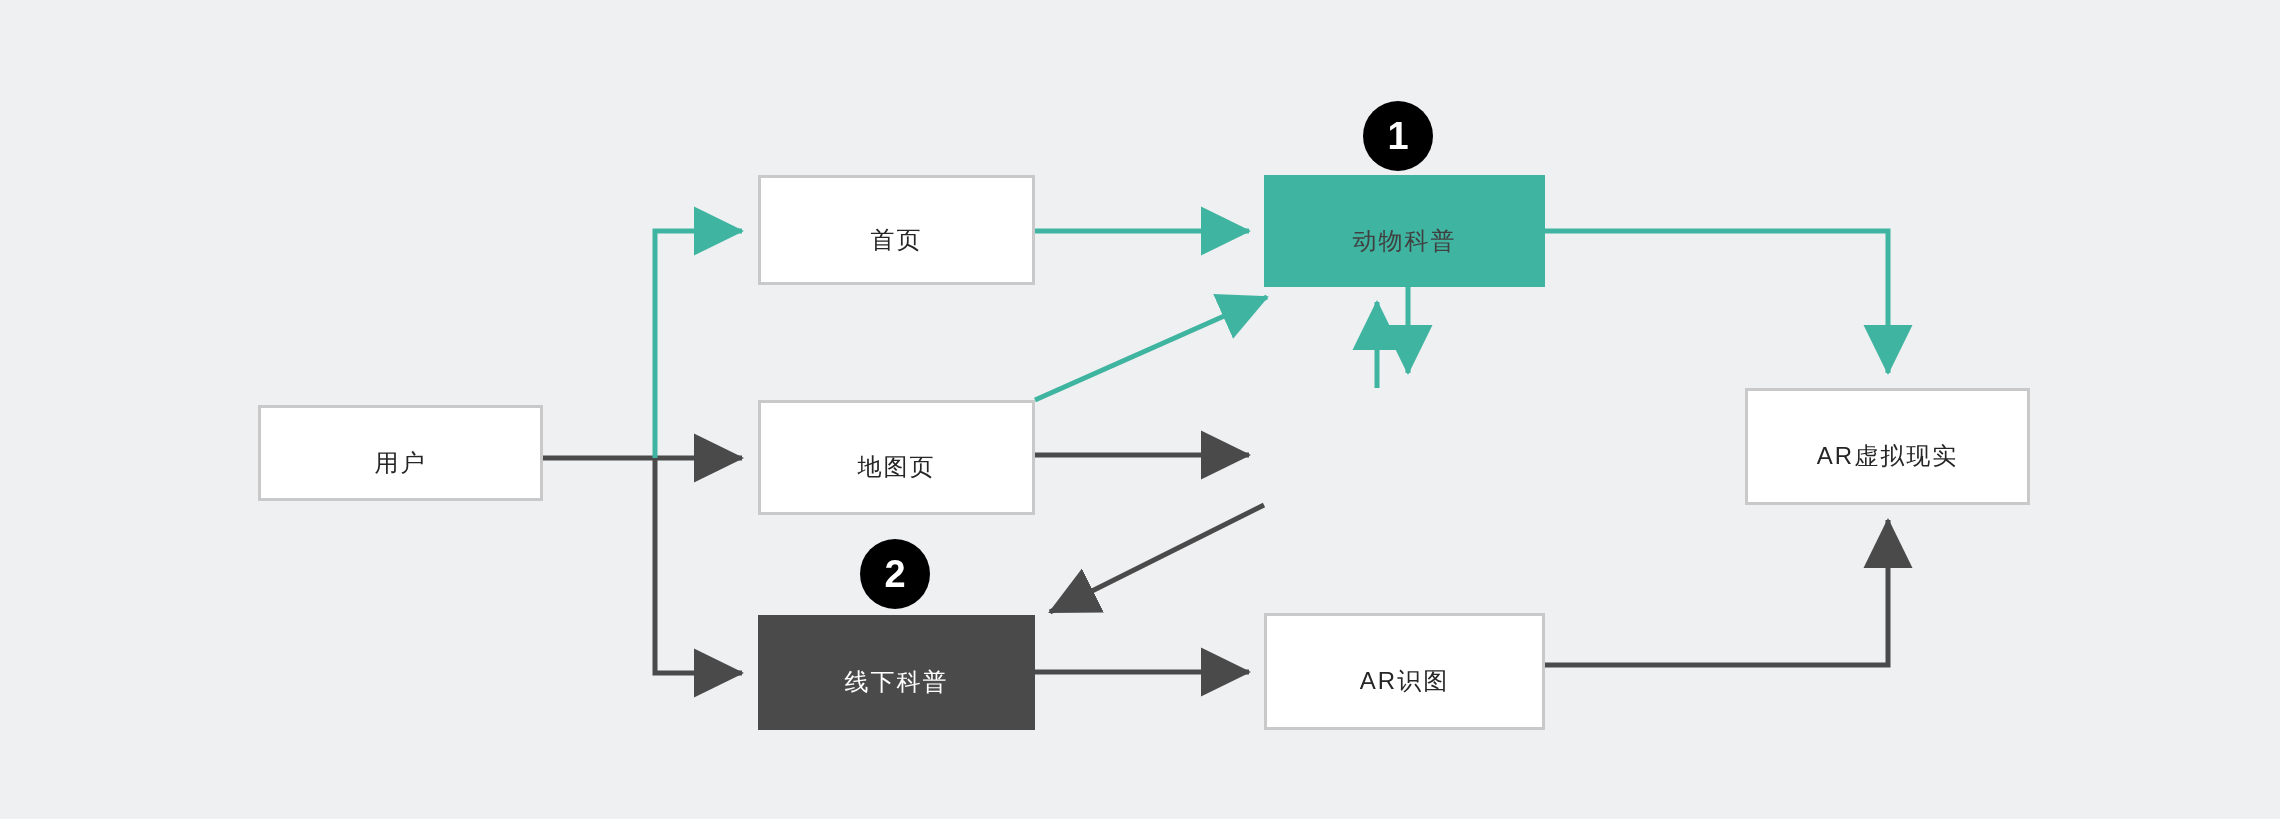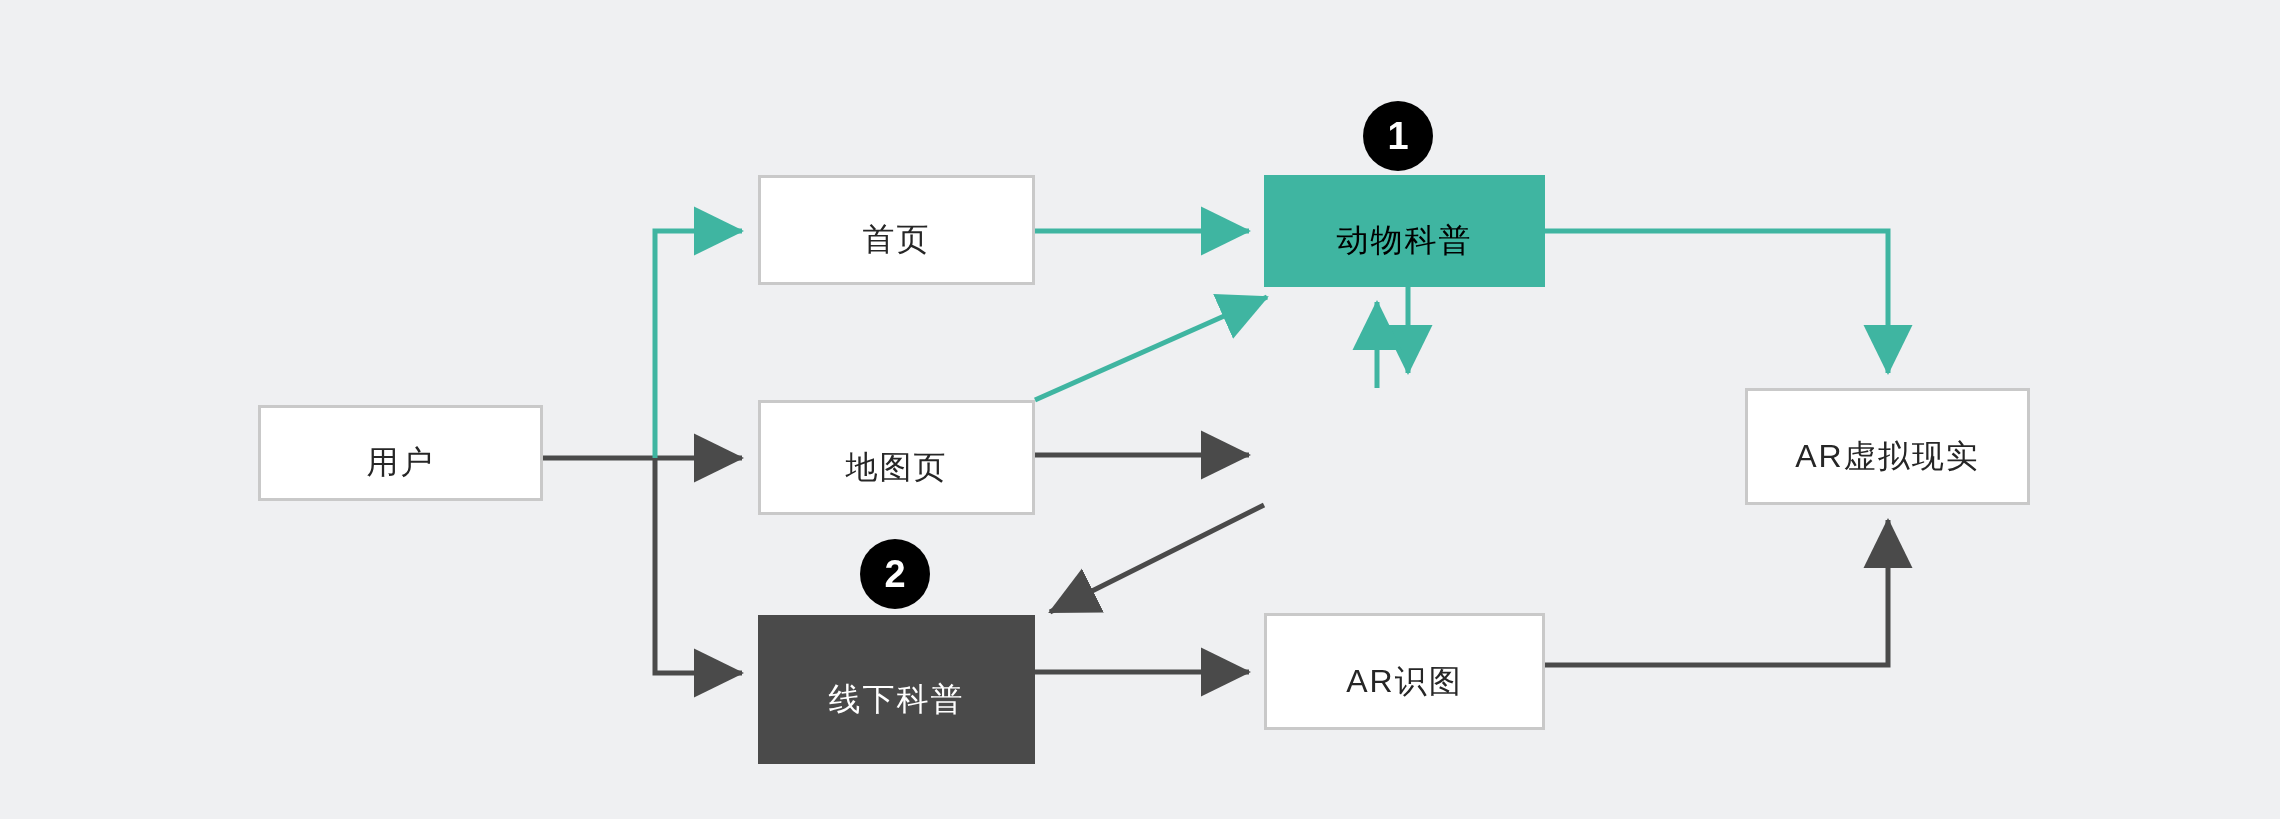--- a/index.html
+++ b/index.html
@@ -37,29 +37,29 @@
     line-height: 1.1;
   }
   .node-plain {
     background: #ffffff;
     border: 3px solid #c9c9c9;
     color: #262626;
   }
   .node-accent {
     background: #3fb5a1;
     border: none;
-    color: #000000;
+    color: #404040;
   }
   .node-dark {
     background: #4a4a4a;
     border: none;
     color: #ffffff;
   }
   .node-label {
-    font-size: 32px;
+    font-size: 24px;
     letter-spacing: 2px;
     white-space: nowrap;
     margin-top: 20px;
   }
   .badge {
     position: absolute;
     width: 70px;
     height: 70px;
     border-radius: 50%;
     background: #000000;
@@ -119,21 +119,21 @@
   </div>
 
   <div class="node node-plain" style="left:758px; top:175px; width:277px; height:110px;">
     <span class="node-label">首页</span>
   </div>
 
   <div class="node node-plain" style="left:758px; top:400px; width:277px; height:115px;font-family:Liberation Serif, serif;">
     <span class="node-label">地图页</span>
   </div>
 
-  <div class="node node-dark" style="left:758px; top:615px; width:277px; height:149px;">
+  <div class="node node-dark" style="left:758px; top:615px; width:277px; height:115px;">
     <span class="node-label">线下科普</span>
   </div>
 
   <div class="node node-accent" style="left:1264px; top:175px; width:281px; height:112px;">
     <span class="node-label">动物科普</span>
   </div>
 
 
   <div class="node node-plain" style="left:1264px; top:613px; width:281px; height:117px;">
     <span class="node-label">AR识图</span>

